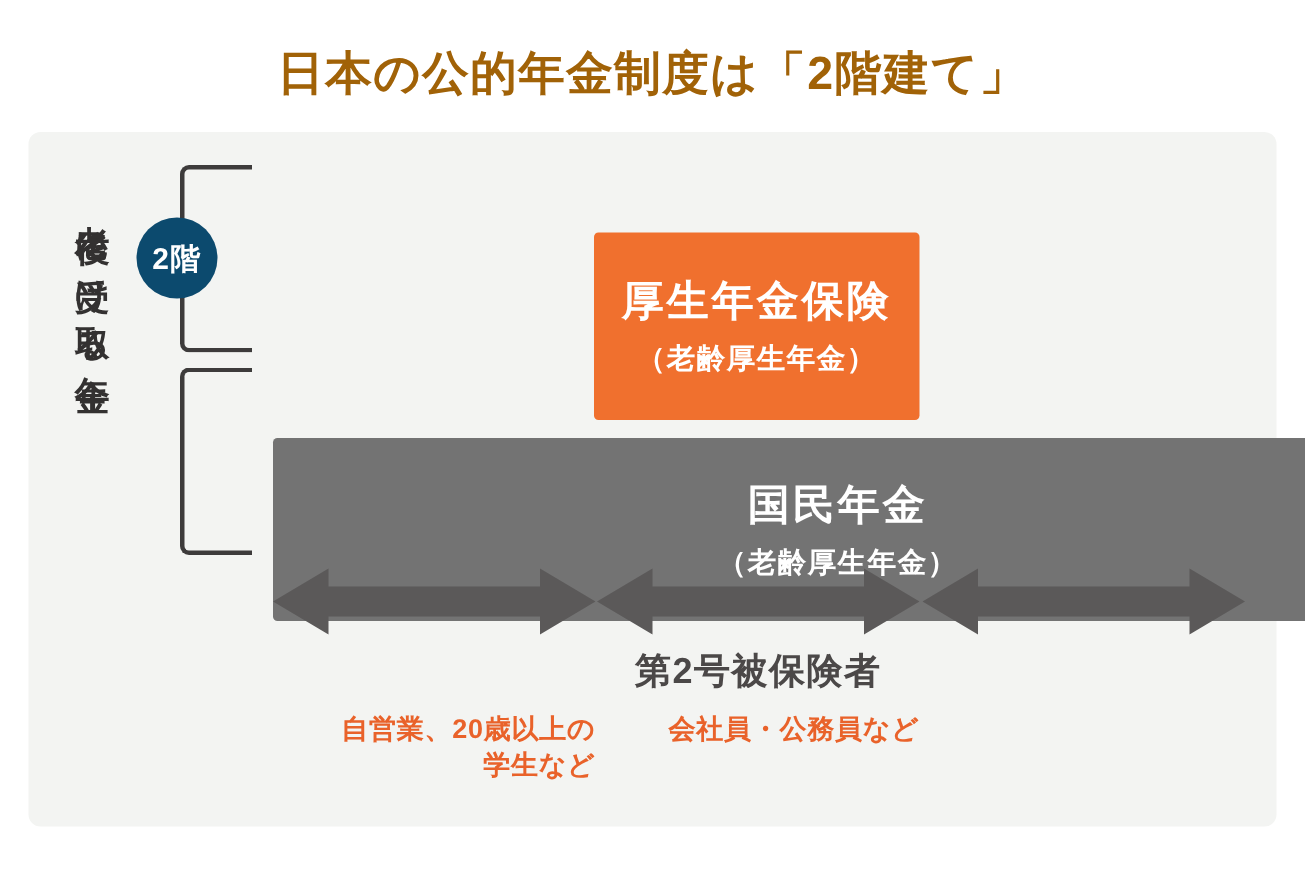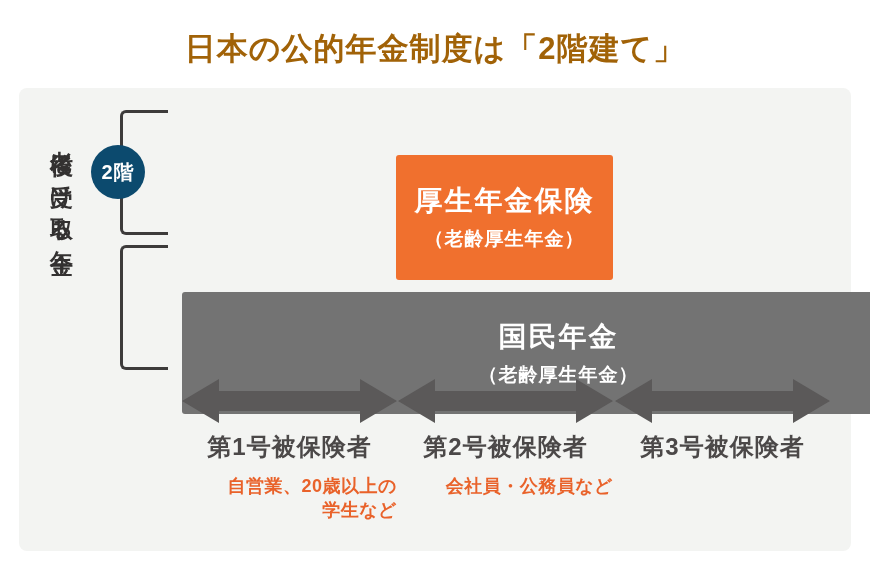--- a/index.html
+++ b/index.html
@@ -103,22 +103,20 @@
       <svg viewBox="0 0 215 46" preserveAspectRatio="none">
         <polygon points="0,23 37,1 37,13 178,13 178,1 215,23 178,45 178,33 37,33 37,45"></polygon>
       </svg>
     </div>
     <div class="arrow arrow-3">
       <svg viewBox="0 0 215 46" preserveAspectRatio="none">
         <polygon points="0,23 37,1 37,13 178,13 178,1 215,23 178,45 178,33 37,33 37,45"></polygon>
       </svg>
     </div>
 
-    <div class="group-label col-1">第1号被保険者</div>
     <div class="group-label col-2">第2号被保険者</div>
-    <div class="group-label col-3">第3号被保険者</div>
 
     <div class="group-desc col-1">自営業、20歳以上の
 学生など</div>
     <div class="group-desc col-2">会社員・公務員など</div>
 
   </div>
 </div>
 
 </body></html>

